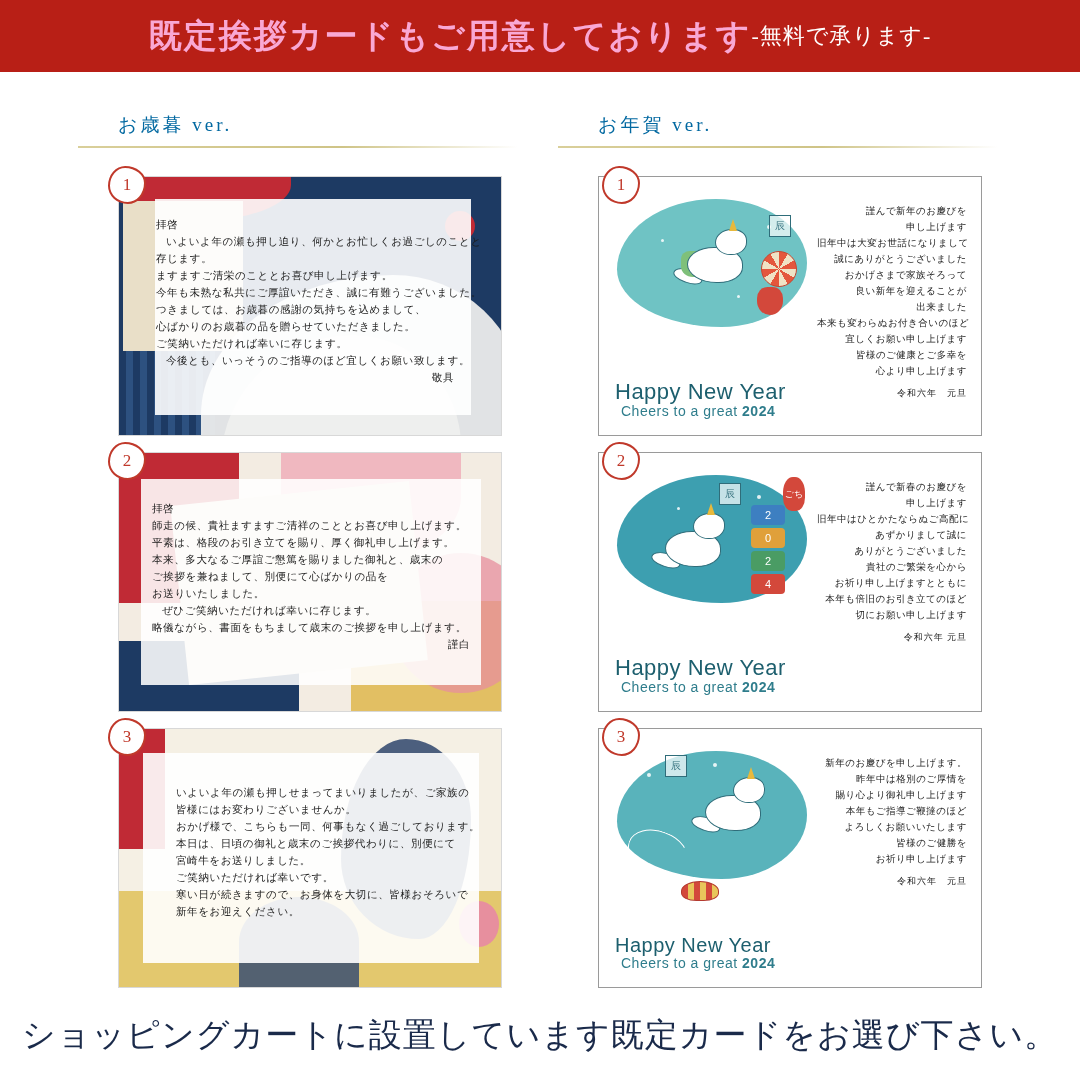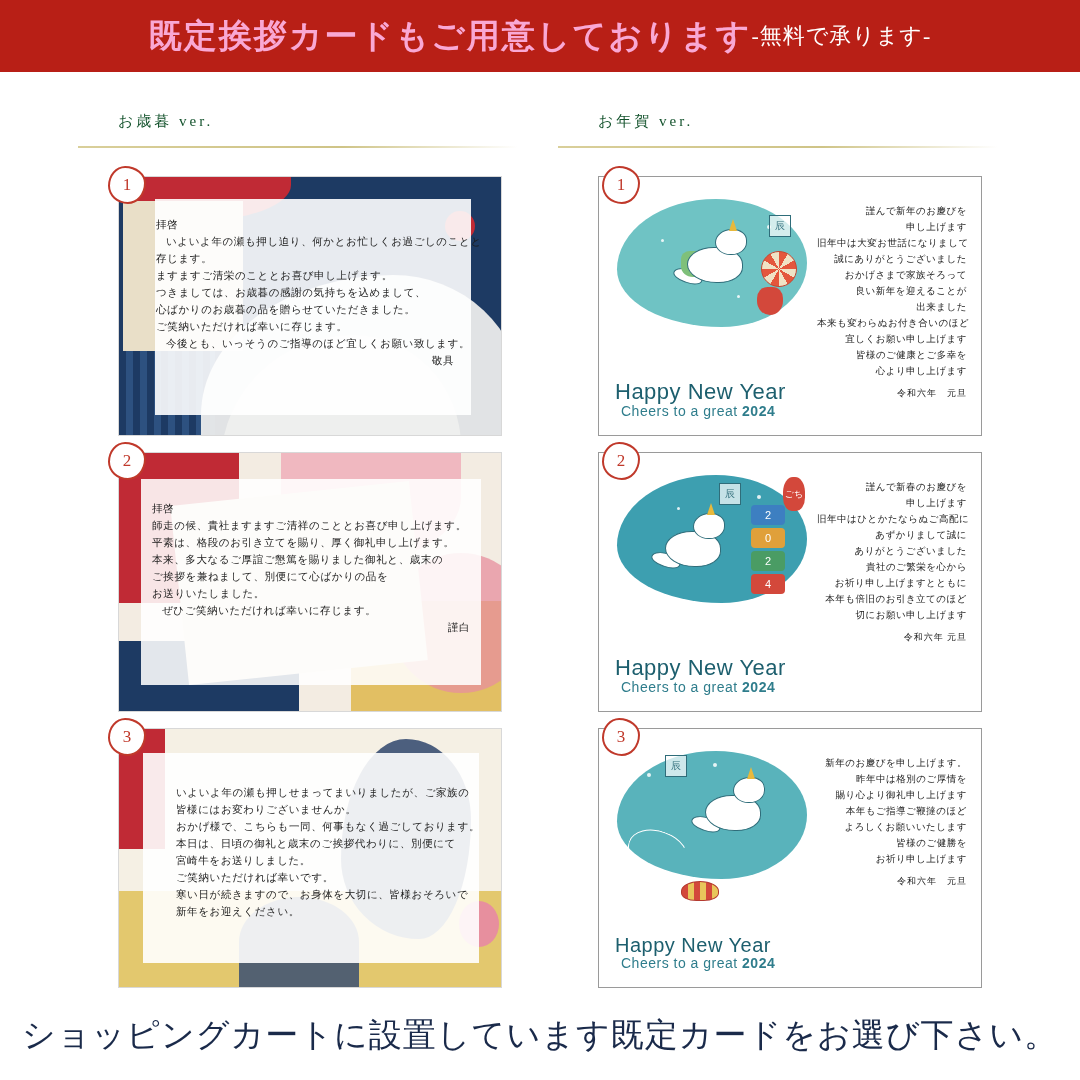--- a/index.html
+++ b/index.html
@@ -42,22 +42,22 @@
   .header-sub {
     color: #ffffff;
     font-size: 22px;
     letter-spacing: 1px;
     font-family: "Liberation Serif", serif;
   }
 
   
   .col-head {
     position: absolute;
-    font-size: 15px;
-    color: #14532d;
+    font-size: 19px;
+    color: #0369a1;
     letter-spacing: 3px;
     font-family: "Liberation Serif", serif;
   }
   .col-head.left  { left: 118px; top: 112px; }
   .col-head.right { left: 598px; top: 112px; }
 
   .col-rule {
     position: absolute;
     height: 2px;
     width: 440px;
@@ -443,20 +443,21 @@
     <div class="o1-wave2"></div>
     <div class="o1-wave"></div>
     <div class="o1-dot"></div>
     <div class="o1-paper"></div>
   </div>
   <div class="letter l-o1">
     <div class="line">拝啓</div>
     <div class="line indent">いよいよ年の瀬も押し迫り、何かとお忙しくお過ごしのことと</div>
     <div class="line">存じます。</div>
     <div class="line">ますますご清栄のこととお喜び申し上げます。</div>
+    <div class="line">今年も未熟な私共にご厚誼いただき、誠に有難うございました。</div>
     <div class="line">つきましては、お歳暮の感謝の気持ちを込めまして、</div>
     <div class="line">心ばかりのお歳暮の品を贈らせていただきました。</div>
     <div class="line">ご笑納いただければ幸いに存じます。</div>
     <div class="line indent">今後とも、いっそうのご指導のほど宜しくお願い致します。</div>
     <div class="line closing">敬具</div>
   </div>
   <div class="badge b-o1">
     <div class="flower"></div>
     <div class="num">1</div>
   </div>
@@ -472,20 +473,21 @@
     <div class="o2-paper"></div>
   </div>
   <div class="letter l-o2">
     <div class="line">拝啓</div>
     <div class="line">師走の候、貴社ますますご清祥のこととお喜び申し上げます。</div>
     <div class="line">平素は、格段のお引き立てを賜り、厚く御礼申し上げます。</div>
     <div class="line">本来、多大なるご厚誼ご懇篤を賜りました御礼と、歳末の</div>
     <div class="line">ご挨拶を兼ねまして、別便にて心ばかりの品を</div>
     <div class="line">お送りいたしました。</div>
     <div class="line indent">ぜひご笑納いただければ幸いに存じます。</div>
+    <div class="line">略儀ながら、書面をもちまして歳末のご挨拶を申し上げます。</div>
     <div class="line closing">謹白</div>
   </div>
   <div class="badge b-o2">
     <div class="flower"></div>
     <div class="num">2</div>
   </div>
 
   <div class="card osei osei3">
     <div class="o3-bg"></div>
     <div class="o3-gold-b"></div>

